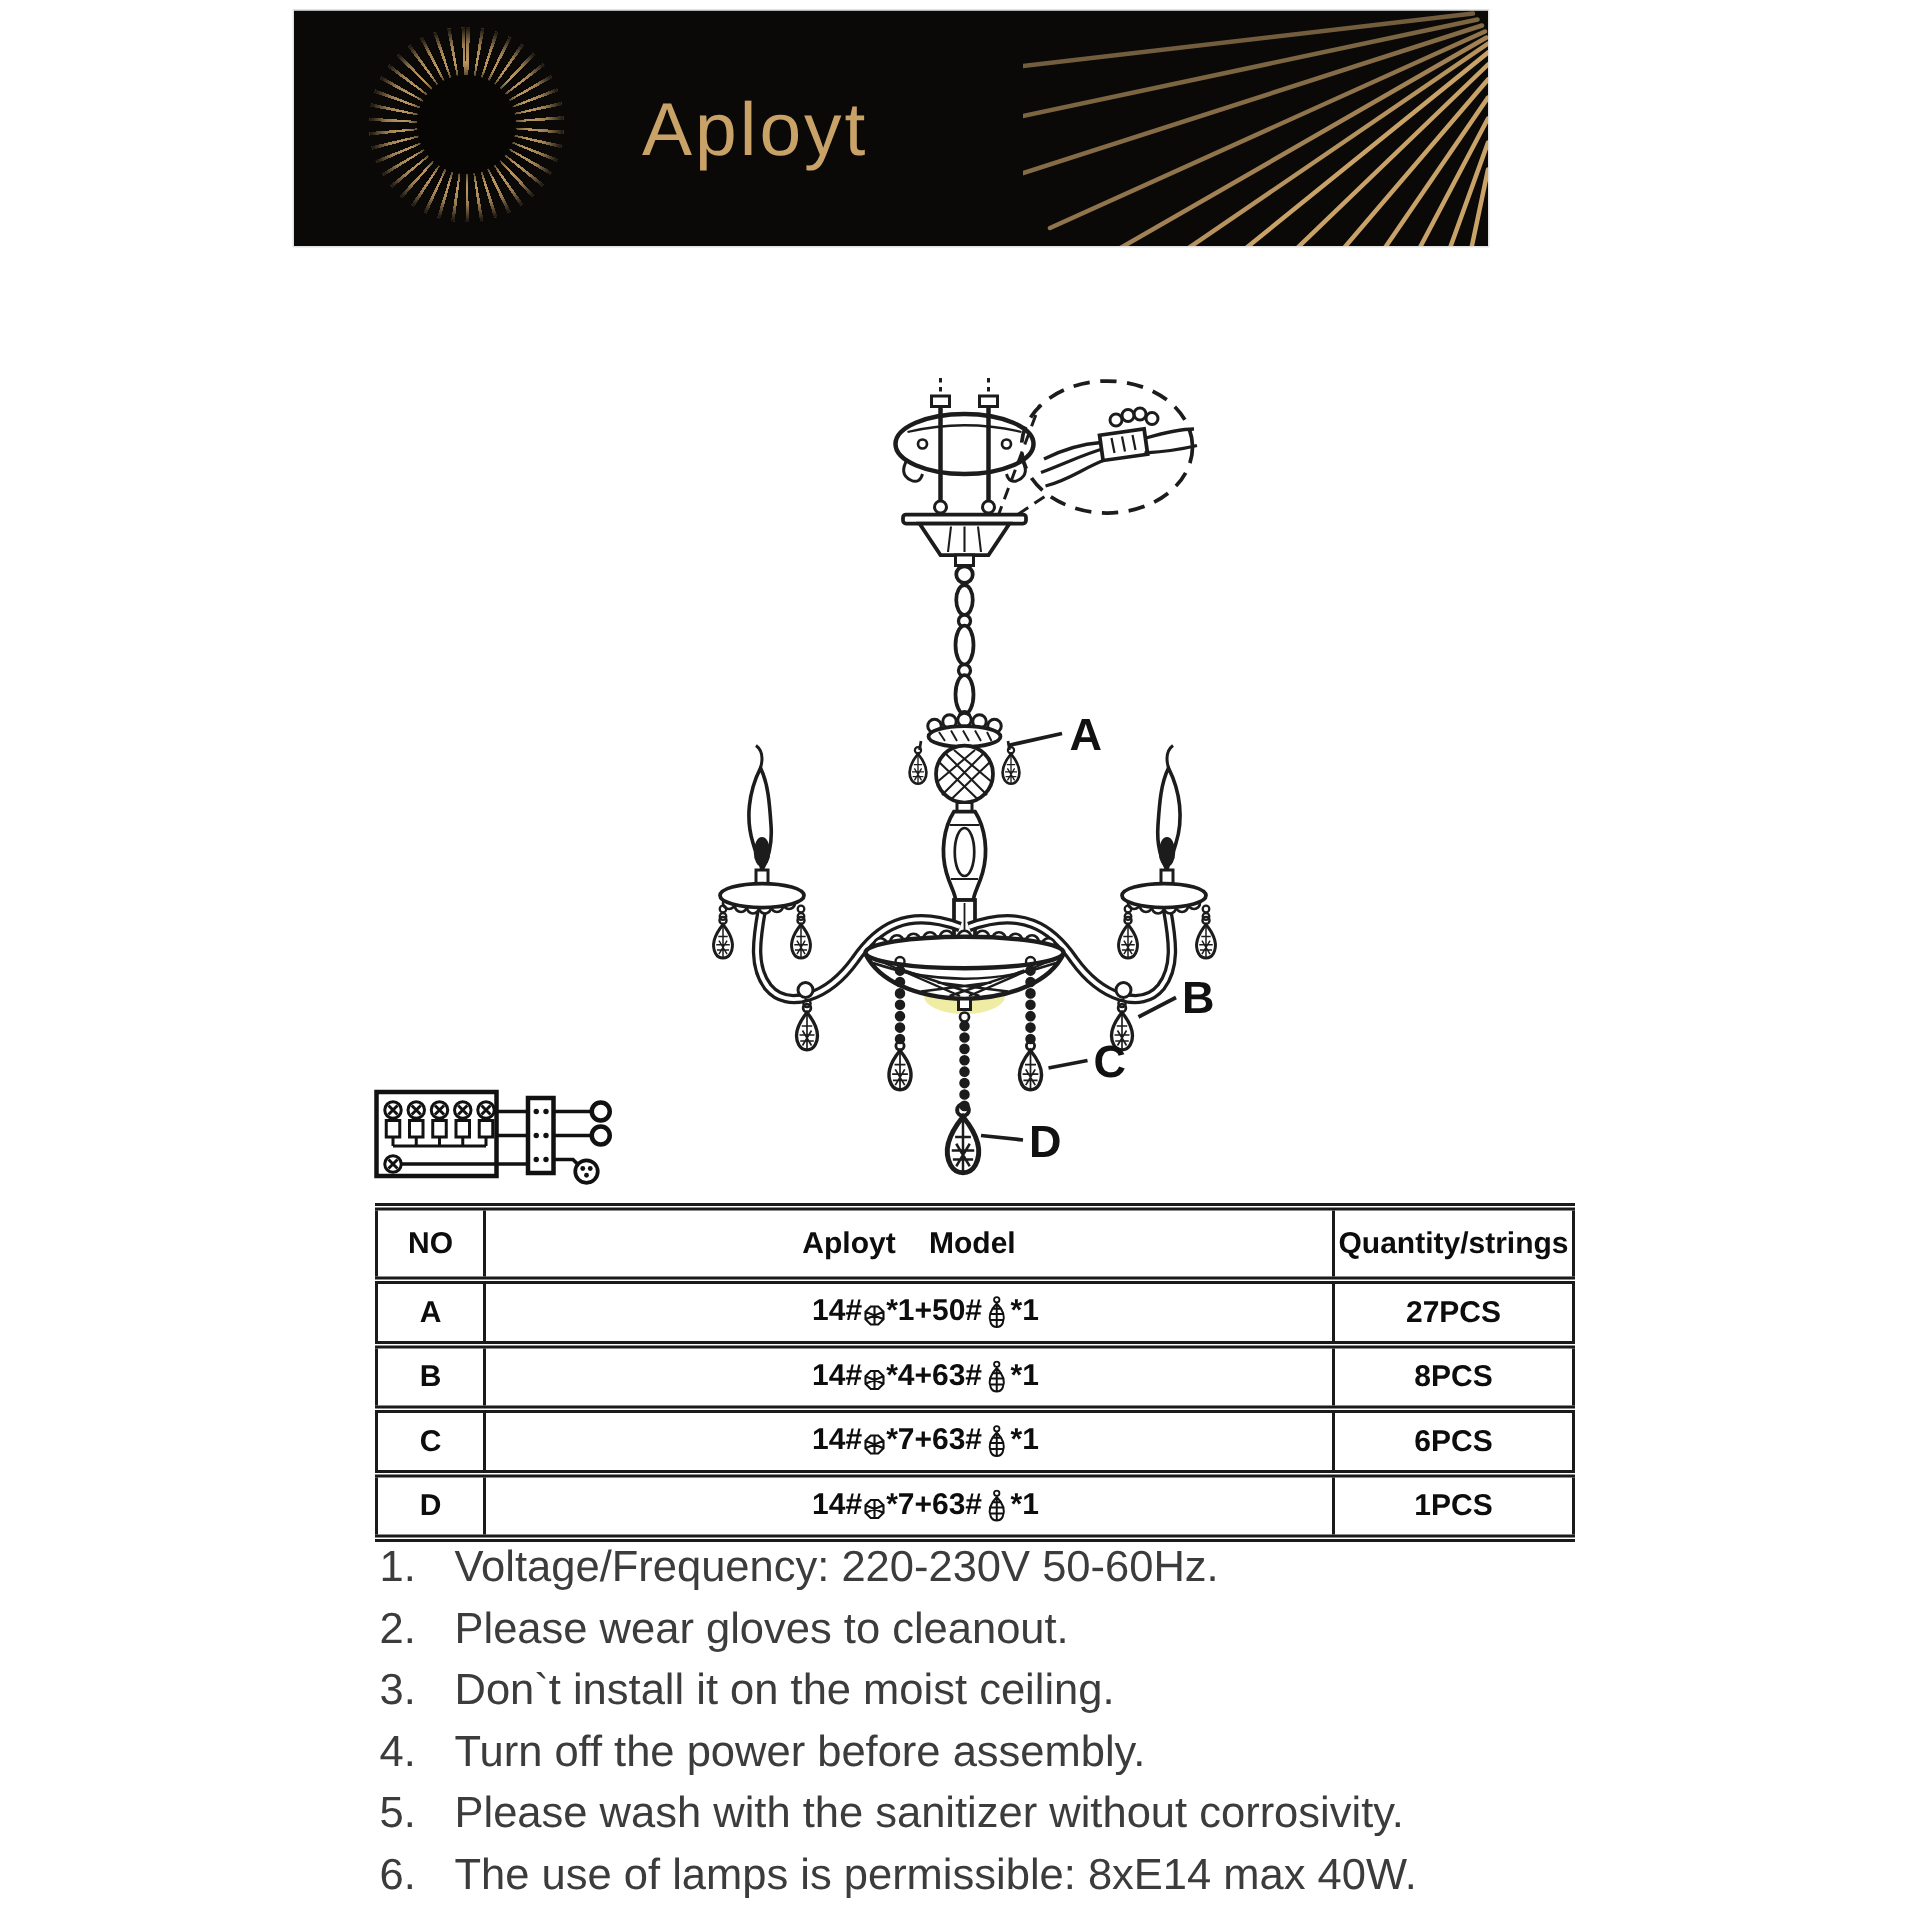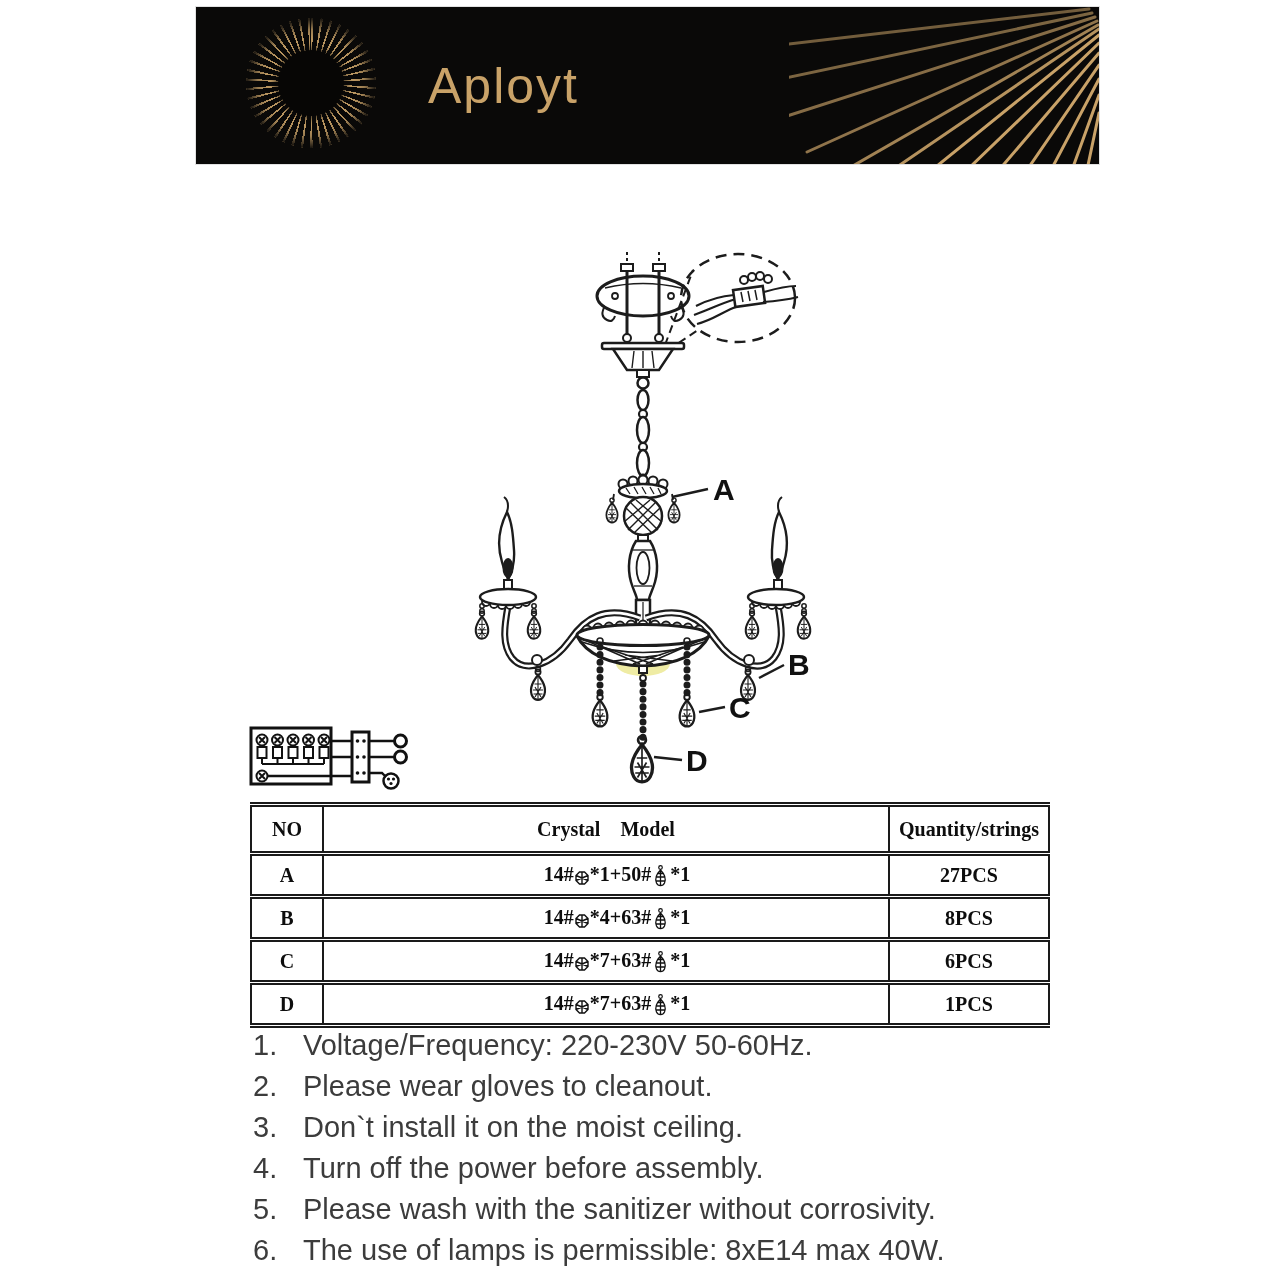--- a/index.html
+++ b/index.html
@@ -1,20 +1,20 @@
 <!DOCTYPE html>
 <html><head>
 <meta charset="utf-8">
 <style>
   html,body{margin:0;padding:0;background:#fff;}
   .page{position:relative;width:1280px;height:1280px;background:#ffffff;overflow:hidden;
         font-family:"Liberation Sans",sans-serif;color:#3b3b3b;}
 
   
-  .banner{position:absolute;left:196px;top:7px;width:903px;height:157px;background:#0a0908;
+  .banner{position:absolute;left:196px;top:7px;width:796px;height:157px;background:#0a0908;
           overflow:hidden;outline:1px solid #e2e2e2;}
   .sunburst{position:absolute;left:50px;top:11px;width:130px;height:130px;border-radius:50%;
             background:repeating-conic-gradient(#c9a268 0deg 2.1deg, rgba(0,0,0,0) 2.1deg 8.5deg);}
   .sunburst-fade{position:absolute;inset:0;border-radius:50%;
             background:radial-gradient(circle, rgba(10,9,8,0) 44%, rgba(10,9,8,0.25) 58%, #0a0908 72%);}
   .sunburst-core{position:absolute;left:32px;top:32px;width:66px;height:66px;border-radius:50%;
             background:#070605;box-shadow:0 0 10px 2px rgba(10,9,8,0.9);}
   .brand{position:absolute;left:232px;top:0;height:157px;display:flex;align-items:center;
          font-size:50px;letter-spacing:2px;color:#c9a268;font-weight:400;}
   .rays{position:absolute;right:0;top:0;}
@@ -23,21 +23,21 @@
   .title-block{position:absolute;left:0;top:173px;width:1280px;text-align:center;line-height:35px;}
   .title-line{font-size:30px;color:#3b3b3b;letter-spacing:0.3px;}
 
   
   .chandelier{position:absolute;left:400px;top:250px;}
   .wiring{position:absolute;left:248px;top:714px;}
   .sk{stroke:#1c1c1c;fill:none;}
 
   
   .parts-table{position:absolute;left:250px;top:802px;width:798px;border-collapse:collapse;
-               table-layout:fixed;font-family:Liberation Serif, serif;font-weight:bold;color:#0d0d0d;}
+               table-layout:fixed;font-family:Liberation Sans, sans-serif;font-weight:bold;color:#0d0d0d;}
   .parts-table th,.parts-table td{border-left:2px solid #1a1a1a;border-right:2px solid #1a1a1a;
                border-top:5px double #1a1a1a;border-bottom:5px double #1a1a1a;
                padding:0;text-align:center;vertical-align:middle;}
   .parts-table th{height:44px;font-size:20px;}
   .parts-table td{height:38px;font-size:20px;}
   .col-no{width:72px;}
   .col-model{width:566px;}
   .col-qty{width:160px;}
   .th-qty{font-size:17px;margin-top:12px;}
   .cell-model{text-align:left;padding-left:22px !important;font-size:19px;}
@@ -313,21 +313,21 @@
 
   <table class="parts-table">
     <colgroup>
         <col class="col-no">
         <col class="col-model">
         <col class="col-qty">
       </colgroup>
     <thead>
       <tr>
         <th>NO</th>
-        <th class="th-model">Crystal    Model</th>
+        <th class="th-model">Aployt    Model</th>
         <th class="th-qty">Quantity/strings</th>
       </tr>
     </thead>
     <tbody>
       <tr>
         <td>A</td>
         <td class="cell-model">
           <span>14#</span><svg class="crystal-ic" width="14" height="14" viewBox="0 0 14 14">
               <path d="M4.5,1 L9.5,1 L13,4.5 L13,9.5 L9.5,13 L4.5,13 L1,9.5 L1,4.5 Z M1,4.5 L13,9.5 M13,4.5 L1,9.5 M7,1 L7,13" stroke="#111" stroke-width="1.4" fill="none"></path>
             </svg><span>*1+50#</span><svg class="crystal-ic2" width="15" height="23" viewBox="0 0 15 23">

